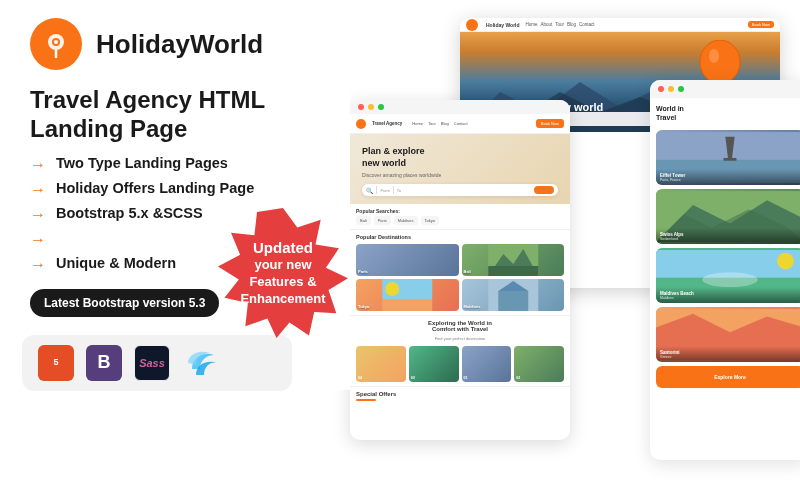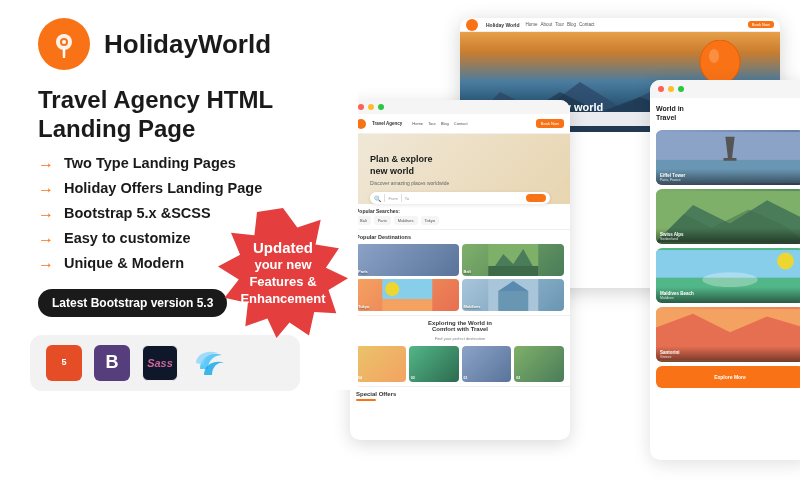--- a/index.html
+++ b/index.html
@@ -243,21 +243,21 @@
     }
     .sec-logo { width: 10px; height: 10px; background: #f97316; border-radius: 50%; }
     .sec-nav-links { display: flex; gap: 5px; margin-left: 6px; }
     .sec-nav-link { font-size: 4px; color: #555; }
     .sec-btn { background: #f97316; color: #fff; font-size: 4px; padding: 2px 5px; border-radius: 3px; margin-left: auto; }
 
     .sec-hero {
       height: 70px;
       background: linear-gradient(135deg, #f0e8d8 0%, #e8d5b0 100%);
       position: relative;
-      padding: 20px;
+      padding: 12px;
     }
     .sec-hero-title {
       font-size: 9px;
       font-weight: 800;
       color: #1a1a1a;
       line-height: 1.3;
     }
     .sec-hero-sub {
       font-size: 5px;
       color: #666;
@@ -404,21 +404,21 @@
     .card-eiffel { background: linear-gradient(135deg, #8ba3c7 0%, #5a7399 100%); }
     .card-mountain { background: linear-gradient(135deg, #7fb069 0%, #4a7c59 100%); }
     .card-beach { background: linear-gradient(135deg, #f4a261 0%, #e76f51 100%); }
     .card-castle { background: linear-gradient(135deg, #a8c5da 0%, #6996b3 100%); }
     .card-temple { background: linear-gradient(135deg, #e9c46a 0%, #f4a261 100%); }
     .card-tropical { background: linear-gradient(135deg, #52b788 0%, #2d6a4f 100%); }
   </style>
 </head>
 <body>
 
-<div style="position: absolute; left: 8px; top: 0; width: 350px; height: 390px; background: #fff; z-index: 2;">
+<div style="position: absolute; left: 0; top: 0; width: 350px; height: 390px; background: #fff; z-index: 2;">
 
   
   <div class="header">
     <div class="logo-circle">
       <svg viewBox="0 0 28 28" fill="none" xmlns="http://www.w3.org/2000/svg">
         <circle cx="14" cy="12" r="8" fill="white" opacity="0.9"></circle>
         <circle cx="14" cy="12" r="4" fill="#f97316"></circle>
         <path d="M14 20 L14 27" stroke="white" stroke-width="2.5" stroke-linecap="round"></path>
         <circle cx="14" cy="12" r="2" fill="white"></circle>
       </svg>
@@ -438,21 +438,20 @@
     <div class="feature-item">
       <span class="arrow-icon">→</span>
       <span>Holiday Offers Landing Page</span>
     </div>
     <div class="feature-item">
       <span class="arrow-icon">→</span>
       <span>Bootstrap 5.x &amp;SCSS</span>
     </div>
     <div class="feature-item">
       <span class="arrow-icon">→</span>
-      <span>Easy to customize</span>
     </div>
     <div class="feature-item">
       <span class="arrow-icon">→</span>
       <span>Unique &amp; Modern</span>
     </div>
   </div>
 
   
   <div class="bootstrap-badge">Latest Bootstrap version 5.3</div>
 

